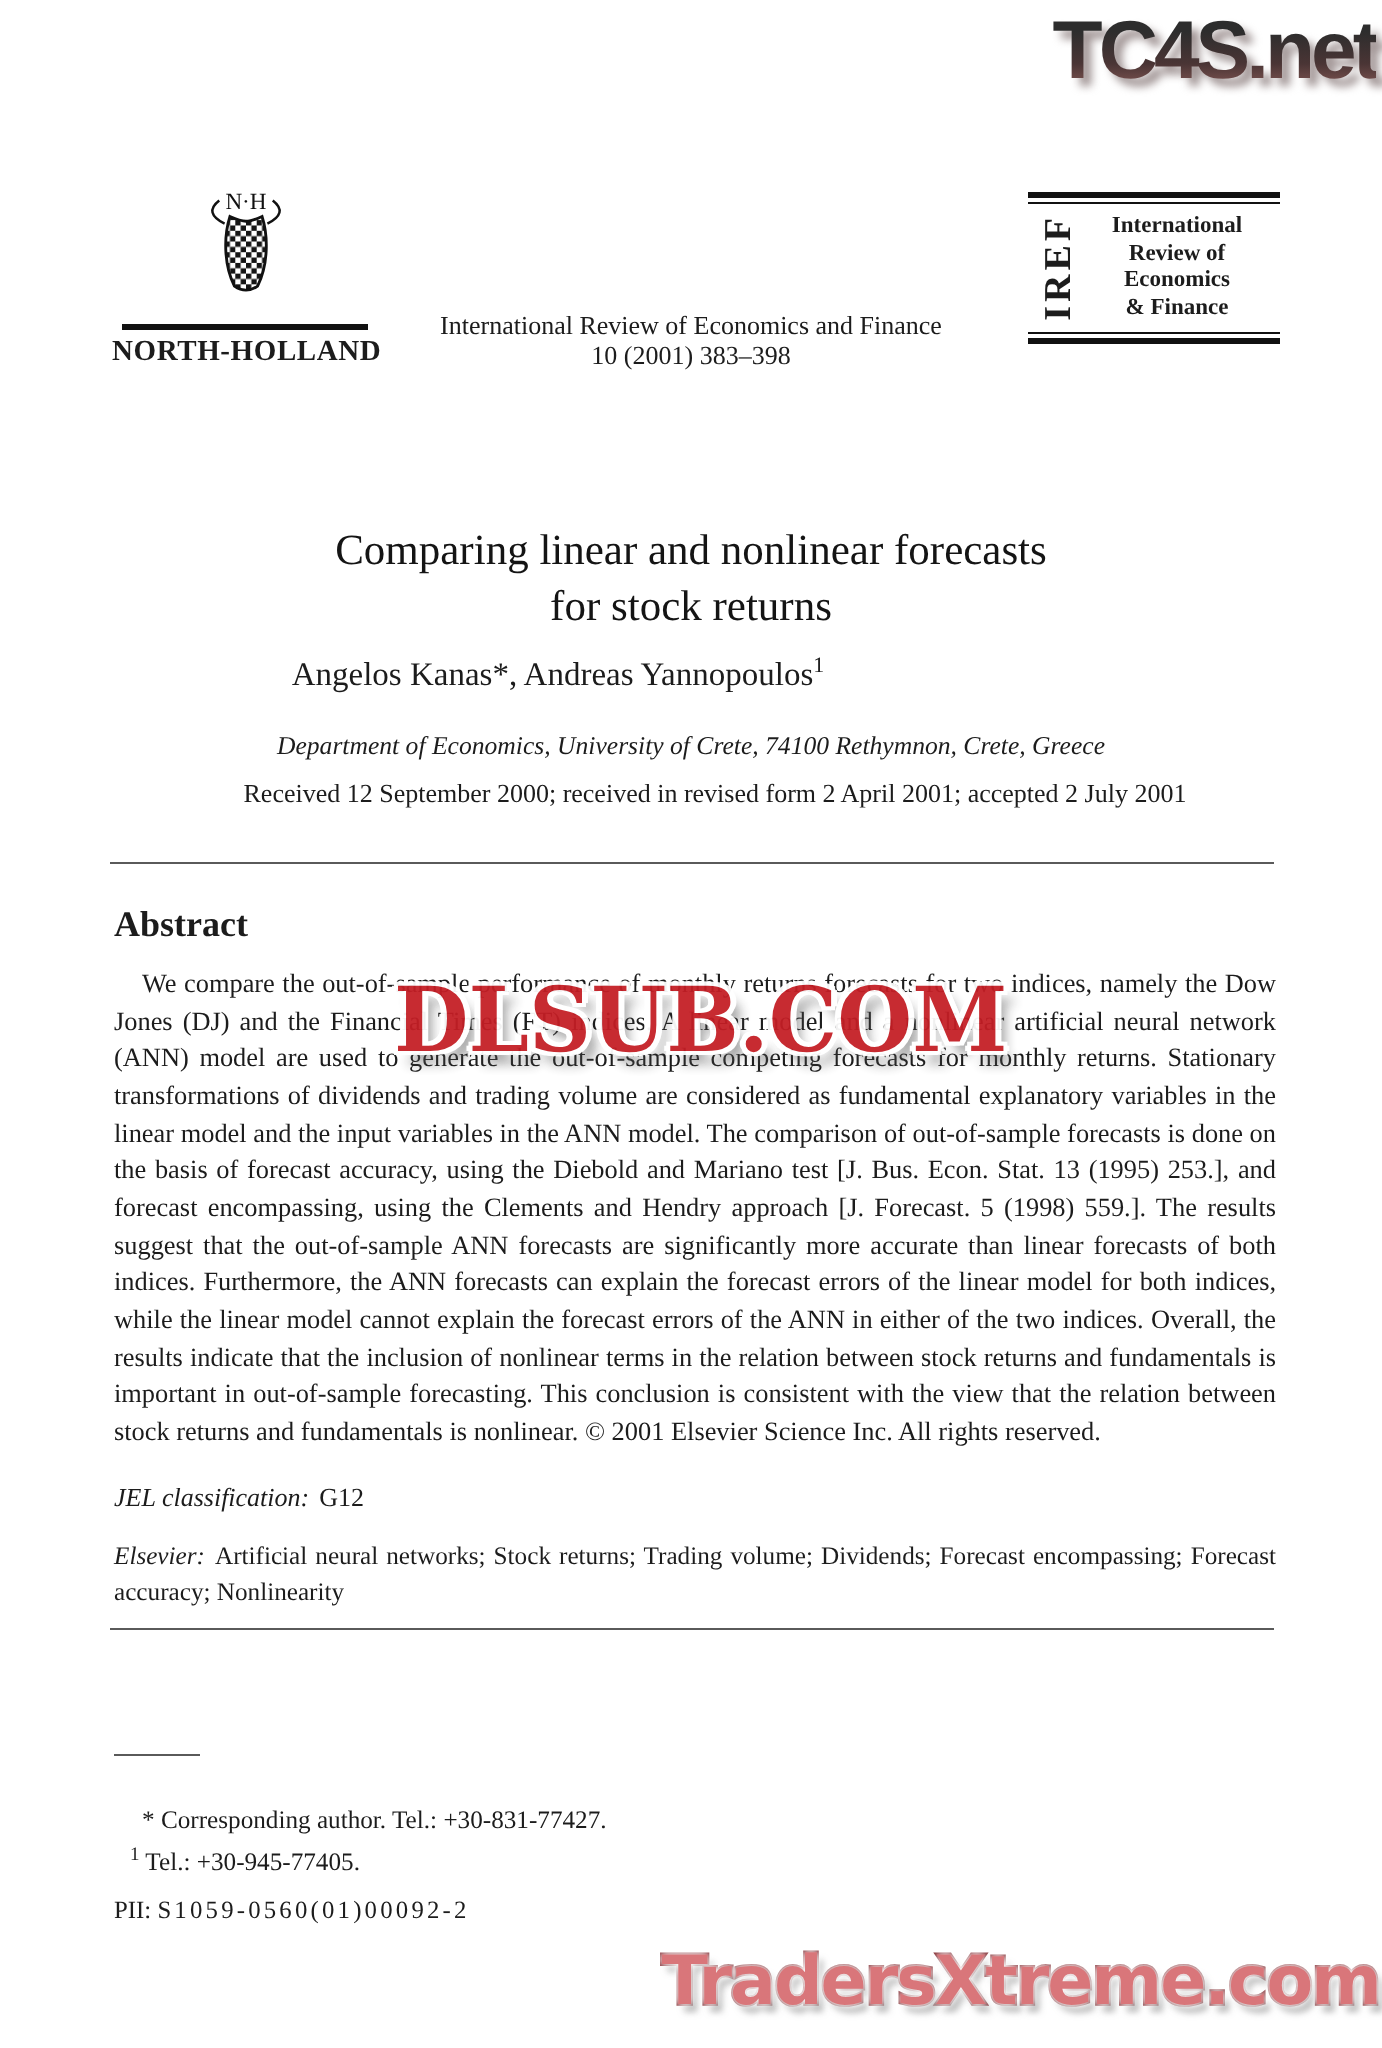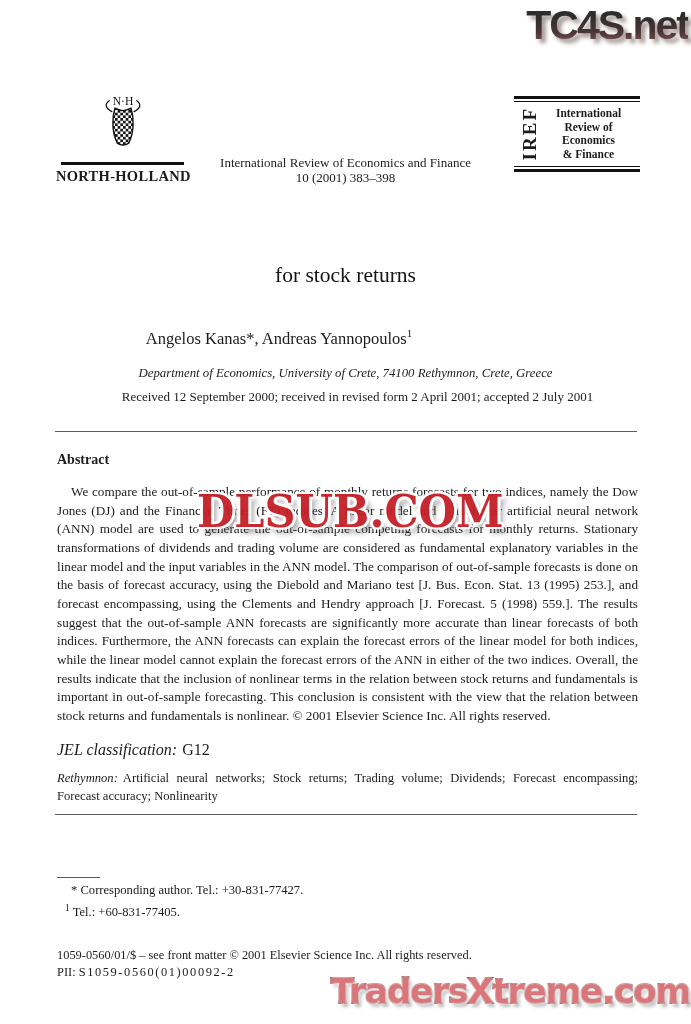--- a/index.html
+++ b/index.html
@@ -68,21 +68,21 @@
                  font-style: italic; font-size: 12.8px; }
   .received { left: 12px; top: 389px; width: 691px; text-align: center;
               font-size: 13px; }
 
   .hrule { height: 1px; background: #5a5a5a; }
   .rule-1 { left: 55px; top: 431px; width: 582px; }
   .rule-2 { left: 55px; top: 814px; width: 582px; }
   .fn-rule { left: 57px; top: 877px; width: 43px; }
 
   
-  .abstract-heading { left: 57px; top: 452px; font-weight: bold; font-size: 14px; }
+  .abstract-heading { left: 57px; top: 452px; font-weight: bold; font-size: 18px; }
   .abstract-text {
     left: 57px; top: 483px; width: 581px;
     font-size: 13.2px; line-height: 18.65px;
     text-align: justify; text-indent: 14px;
   }
 
   
   .wm-mid {
     top: 486px; left: 197px;
     font-family: "DejaVu Serif", serif;
@@ -93,29 +93,29 @@
       -2px -2px 0 #fff, 2px -2px 0 #fff, -2px 2px 0 #fff, 2px 2px 0 #fff,
       -2px 0 0 #fff, 2px 0 0 #fff, 0 -2px 0 #fff, 0 2px 0 #fff,
       -3px 0 0 #fff, 3px 0 0 #fff,
       5px 6px 5px rgba(90,90,90,0.55);
     z-index: 20;
     transform: scaleY(1.04);
     white-space: nowrap;
   }
 
   
-  .jel { left: 57px; top: 741px; font-size: 16px; }
+  .jel { left: 57px; top: 741px; font-size: 13px; }
   .jel .lbl, .keywords .lbl { font-style: italic; }
   .jel .val { margin-left: 5px; }
   .keywords { left: 57px; top: 769px; width: 581px;
               font-size: 12.6px; line-height: 18px; text-align: justify; }
   .keywords .lbl { margin-right: 5px; }
 
   
-  .footnotes { left: 57px; top: 881px; width: 582px;
+  .footnotes { left: 57px; top: 901px; width: 582px;
                font-size: 12.6px; line-height: 18px; }
   .fn-1 { padding-left: 14px; }
   .fn-3 { padding-left: 8px; }
   .fn-email .lbl { font-style: italic; }
   .footnotes sup { font-size: 9.5px; }
 
   
   .footer { left: 57px; top: 947px; font-size: 12.4px; line-height: 16.5px; }
   .pii-value { letter-spacing: 1.6px; }
 
@@ -173,52 +173,52 @@
       <div>Review of</div>
       <div>Economics</div>
       <div>&amp; Finance</div>
     </div>
   </div>
   <div class="rule-thin-b"></div>
   <div class="rule-thick"></div>
 </div>
 
 <div class="abs title">
+  <div>Comparing linear and nonlinear forecasts</div>
   <div>for stock returns</div>
 </div>
 <div class="abs authors">
   <span>Angelos Kanas*, Andreas Yannopoulos</span><sup>1</sup>
 </div>
 <div class="abs affiliation">Department of Economics, University of Crete, 74100 Rethymnon, Crete, Greece</div>
 <div class="abs received">Received 12 September 2000; received in revised form 2 April 2001; accepted 2 July 2001</div>
 
 <div class="abs hrule rule-1"></div>
 
 <div class="abs abstract-heading">Abstract</div>
 <div class="abs abstract-text">We compare the out-of-sample performance of monthly returns forecasts for two indices, namely the Dow Jones (DJ) and the Financial Times (FT) indices. A linear model and a nonlinear artificial neural network (ANN) model are used to generate the out-of-sample competing forecasts for monthly returns. Stationary transformations of dividends and trading volume are considered as fundamental explanatory variables in the linear model and the input variables in the ANN model. The comparison of out-of-sample forecasts is done on the basis of forecast accuracy, using the Diebold and Mariano test [J. Bus. Econ. Stat. 13 (1995) 253.], and forecast encompassing, using the Clements and Hendry approach [J. Forecast. 5 (1998) 559.]. The results suggest that the out-of-sample ANN forecasts are significantly more accurate than linear forecasts of both indices. Furthermore, the ANN forecasts can explain the forecast errors of the linear model for both indices, while the linear model cannot explain the forecast errors of the ANN in either of the two indices. Overall, the results indicate that the inclusion of nonlinear terms in the relation between stock returns and fundamentals is important in out-of-sample forecasting. This conclusion is consistent with the view that the relation between stock returns and fundamentals is nonlinear. © 2001 Elsevier Science Inc. All rights reserved.</div>
 
 <div class="abs wm-mid">DLSUB.COM</div>
 
 <div class="abs jel">
   <span class="lbl">JEL classification:</span><span class="val">G12</span>
 </div>
 <div class="abs keywords">
-  <span class="lbl">Rethymnon:</span><span>Artificial neural networks; Stock returns; Trading volume; Dividends; Forecast encompassing; Forecast accuracy; Nonlinearity</span>
+  <span class="lbl">Elsevier:</span><span>Artificial neural networks; Stock returns; Trading volume; Dividends; Forecast encompassing; Forecast accuracy; Nonlinearity</span>
 </div>
 
 <div class="abs hrule rule-2"></div>
 <div class="abs hrule fn-rule"></div>
 
 <div class="abs footnotes">
   <div class="fn-1">* Corresponding author. Tel.: +30-831-77427.</div>
   <div class="fn-3">
-    <sup>1</sup><span> Tel.: +60-831-77405.</span>
+    <sup>1</sup><span> Tel.: +30-945-77405.</span>
   </div>
 </div>
 
 <div class="abs footer">
-  <div>1059-0560/01/$ – see front matter © 2001 Elsevier Science Inc. All rights reserved.</div>
   <div>
     <span>PII: </span><span class="pii-value">S1059-0560(01)00092-2</span>
   </div>
 </div>
 
 <div class="abs wm-bottom">TradersXtreme.com</div>
 
 </body></html>

